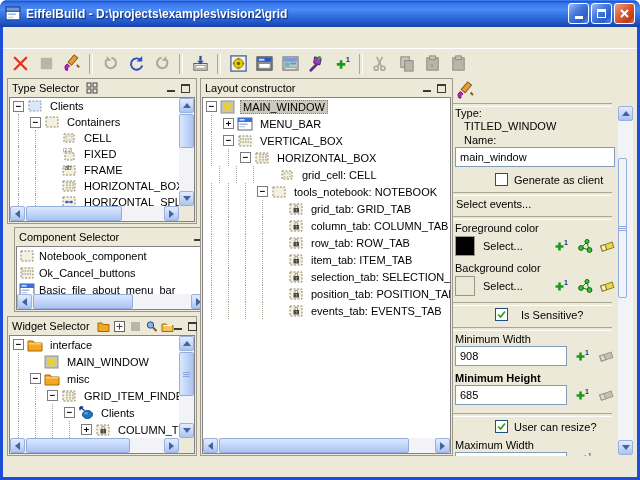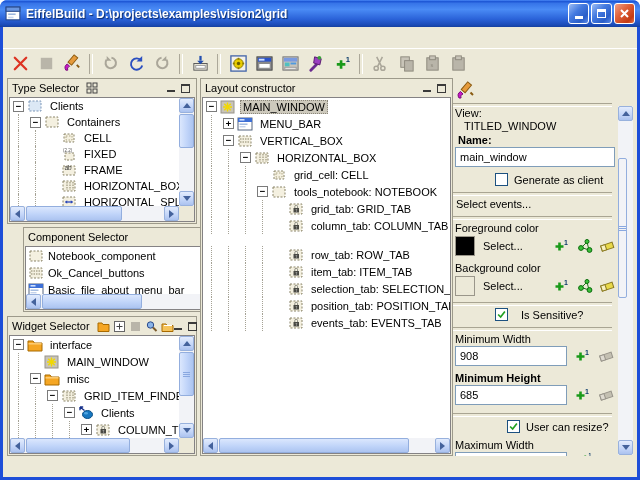--- a/index.html
+++ b/index.html
@@ -358,21 +358,21 @@
             </span>
             <span class="sb-btn sb-right">
               <i></i>
             </span>
             <span class="sb-thumb" style="left: 16px; width: 96px;"></span>
           </div>
         <div class="corner"></div>
       </div>
     </div>
 
-    <div class="panel" style="left:20px;top:200px;width:210px;height:85px;">
+    <div class="panel" style="left:11px;top:200px;width:210px;height:85px;">
       <div class="phead">
         <span class="ptitle">Component Selector</span>
         <span class="pbtns">
           <span class="pmin"></span>
           <span class="pmax"></span>
         </span>
       </div>
       <div class="pbody">
         <div class="scrollwrap">
             <div id="list-component">
@@ -655,21 +655,21 @@
                 <span class="i16">
                   <svg viewBox="0 0 16 16">
                     <rect x="2" y="3" width="12" height="10" stroke="#8a8468" stroke-dasharray="2 1.5" fill="#f4f0e0"></rect>
                     <line x1="6" y1="4" x2="6" y2="12" stroke="#8a8468" stroke-dasharray="1.5 1"></line>
                     <line x1="9" y1="4" x2="9" y2="12" stroke="#8a8468" stroke-dasharray="1.5 1"></line>
                     <line x1="12" y1="4" x2="12" y2="12" stroke="#8a8468" stroke-dasharray="1.5 1"></line>
                   </svg>
                 </span>
                 <span class="tlabel">HORIZONTAL_BOX</span>
               </div>
-              <div class="trow" style="height: 17px;">
+              <div class="trow" style="height: 17px; padding-left: 8px;">
                 <span class="guide"></span>
                 <span class="guide"></span>
                 <span class="guide"></span>
                 <span class="expcell"></span>
                 <span class="i16">
                   <svg viewBox="0 0 16 16">
                     <rect x="3" y="4" width="10" height="8" stroke="#8a8468" stroke-dasharray="2 1.5" fill="#f4f0e0"></rect>
                     <rect x="5" y="6" width="6" height="4" fill="none" stroke="#b0a888" stroke-dasharray="1.5 1.5"></rect>
                   </svg>
                 </span>
@@ -714,21 +714,21 @@
                 <span class="i16">
                   <svg viewBox="0 0 16 16">
                     <rect x="2" y="3" width="12" height="10" stroke="#8a8468" stroke-dasharray="2 1.5" fill="#f4f0e0"></rect>
                     <rect x="5.5" y="7" width="5.5" height="4.5" fill="#4a4a44"></rect>
                     <path d="M6.8 7 v-1.3 a1.4 1.4 0 0 1 2.8 0 V7" stroke="#8a8a80" fill="none"></path>
                     <text x="7.2" y="11" font-size="3.5" fill="#ddd">T</text>
                   </svg>
                 </span>
                 <span class="tlabel">column_tab: COLUMN_TAB</span>
               </div>
-              <div class="trow" style="height: 17px; margin-top: 12px;">
+              <div class="trow" style="height: 17px;">
                 <span class="guide"></span>
                 <span class="guide"></span>
                 <span class="guide"></span>
                 <span class="guide"></span>
                 <span class="expcell"></span>
                 <span class="i16">
                   <svg viewBox="0 0 16 16">
                     <rect x="2" y="3" width="12" height="10" stroke="#8a8468" stroke-dasharray="2 1.5" fill="#f4f0e0"></rect>
                     <rect x="5.5" y="7" width="5.5" height="4.5" fill="#4a4a44"></rect>
                     <path d="M6.8 7 v-1.3 a1.4 1.4 0 0 1 2.8 0 V7" stroke="#8a8a80" fill="none"></path>
@@ -816,23 +816,23 @@
     </div>
 
     <div class="props" style="left:449px;top:51px;">
       <div class="abs" style="left:4px;top:3px;width:20px;height:20px;" id="props-tool-icon"><svg viewBox="0 0 20 20">
             <rect x="8" y="1" width="5" height="10" fill="#e69b3c" stroke="#8a5a10" transform="rotate(40 10 6)"></rect>
             <path d="M14.5 11.5 l2.5 2.5" stroke="#8a5a10" stroke-width="2"></path>
             <path d="M3 17 q-2.5 -4 1.5 -6.5 l2.5 2.5 q-3.5 1 -2 4 z" fill="#c818c8" stroke="#7a087a"></path>
           </svg></div>
       <div class="pdiv" style="top:25px;"></div>
 
-      <div class="abs plabel" style="left:3px;top:29px;">View:</div>
+      <div class="abs plabel" style="left:3px;top:29px;">Type:</div>
       <div class="abs plabel" style="left:12px;top:42px;">TITLED_WINDOW</div>
-      <div class="abs plabel" style="left:6px;top:56px;font-weight:bold;">Name:</div>
+      <div class="abs plabel" style="left:12px;top:56px;">Name:</div>
       <input class="pinput" style="left: 3px; top: 69px; width: 160px;" value="main_window">
 
       <div class="abs cbrow" style="left:3px;top:95px;">
         <span class="cb"></span>
         <span>Generate as client</span>
       </div>
       <div class="pdiv" style="top:114px;"></div>
 
       <div class="abs plabel" style="left:4px;top:120px;">Select events...</div>
       <div class="pdiv" style="top:138px;"></div>
@@ -932,21 +932,21 @@
       <span class="icon16" style="position:absolute;left:146px;top:309px;">
           <svg viewBox="0 0 16 16">
             <g transform="rotate(-18 8 8)">
               <rect x="2" y="6" width="12" height="5.5" fill="#c4c0b2" stroke="#98948a"></rect>
               <rect x="2" y="6" width="4.5" height="5.5" fill="#dedad0" stroke="#98948a"></rect>
             </g>
           </svg>
         </span>
       <div class="pdiv" style="top:335px;"></div>
 
-      <div class="abs cbrow" style="left:15px;top:342px;">
+      <div class="abs cbrow" style="left:3px;top:342px;">
         <span class="cb">
             <svg viewBox="0 0 13 13">
               <path d="M2.5 6.5 L5.5 9.5 L10.5 3" stroke="#21a121" stroke-width="2" fill="none"></path>
             </svg>
           </span>
         <span>User can resize?</span>
       </div>
 
       <div class="abs plabel" style="left:3px;top:361px;">Maximum Width</div>
       <input class="pinput" style="left: 3px; top: 374px; width: 112px;" value="32000">

